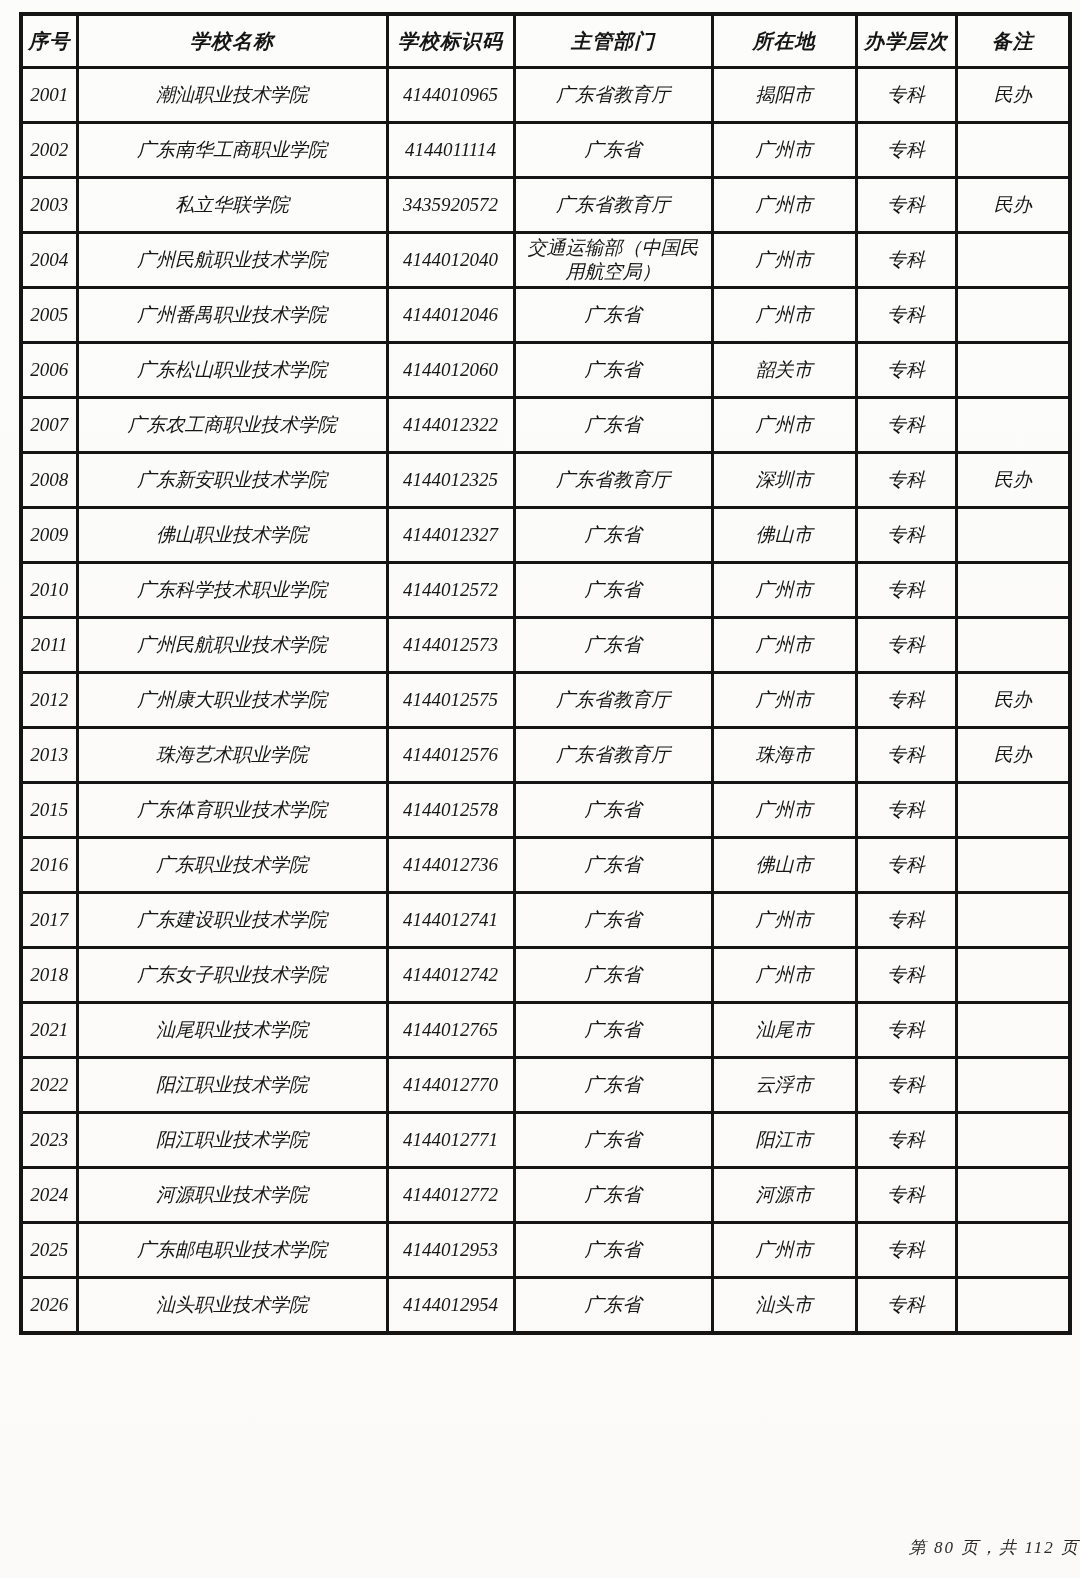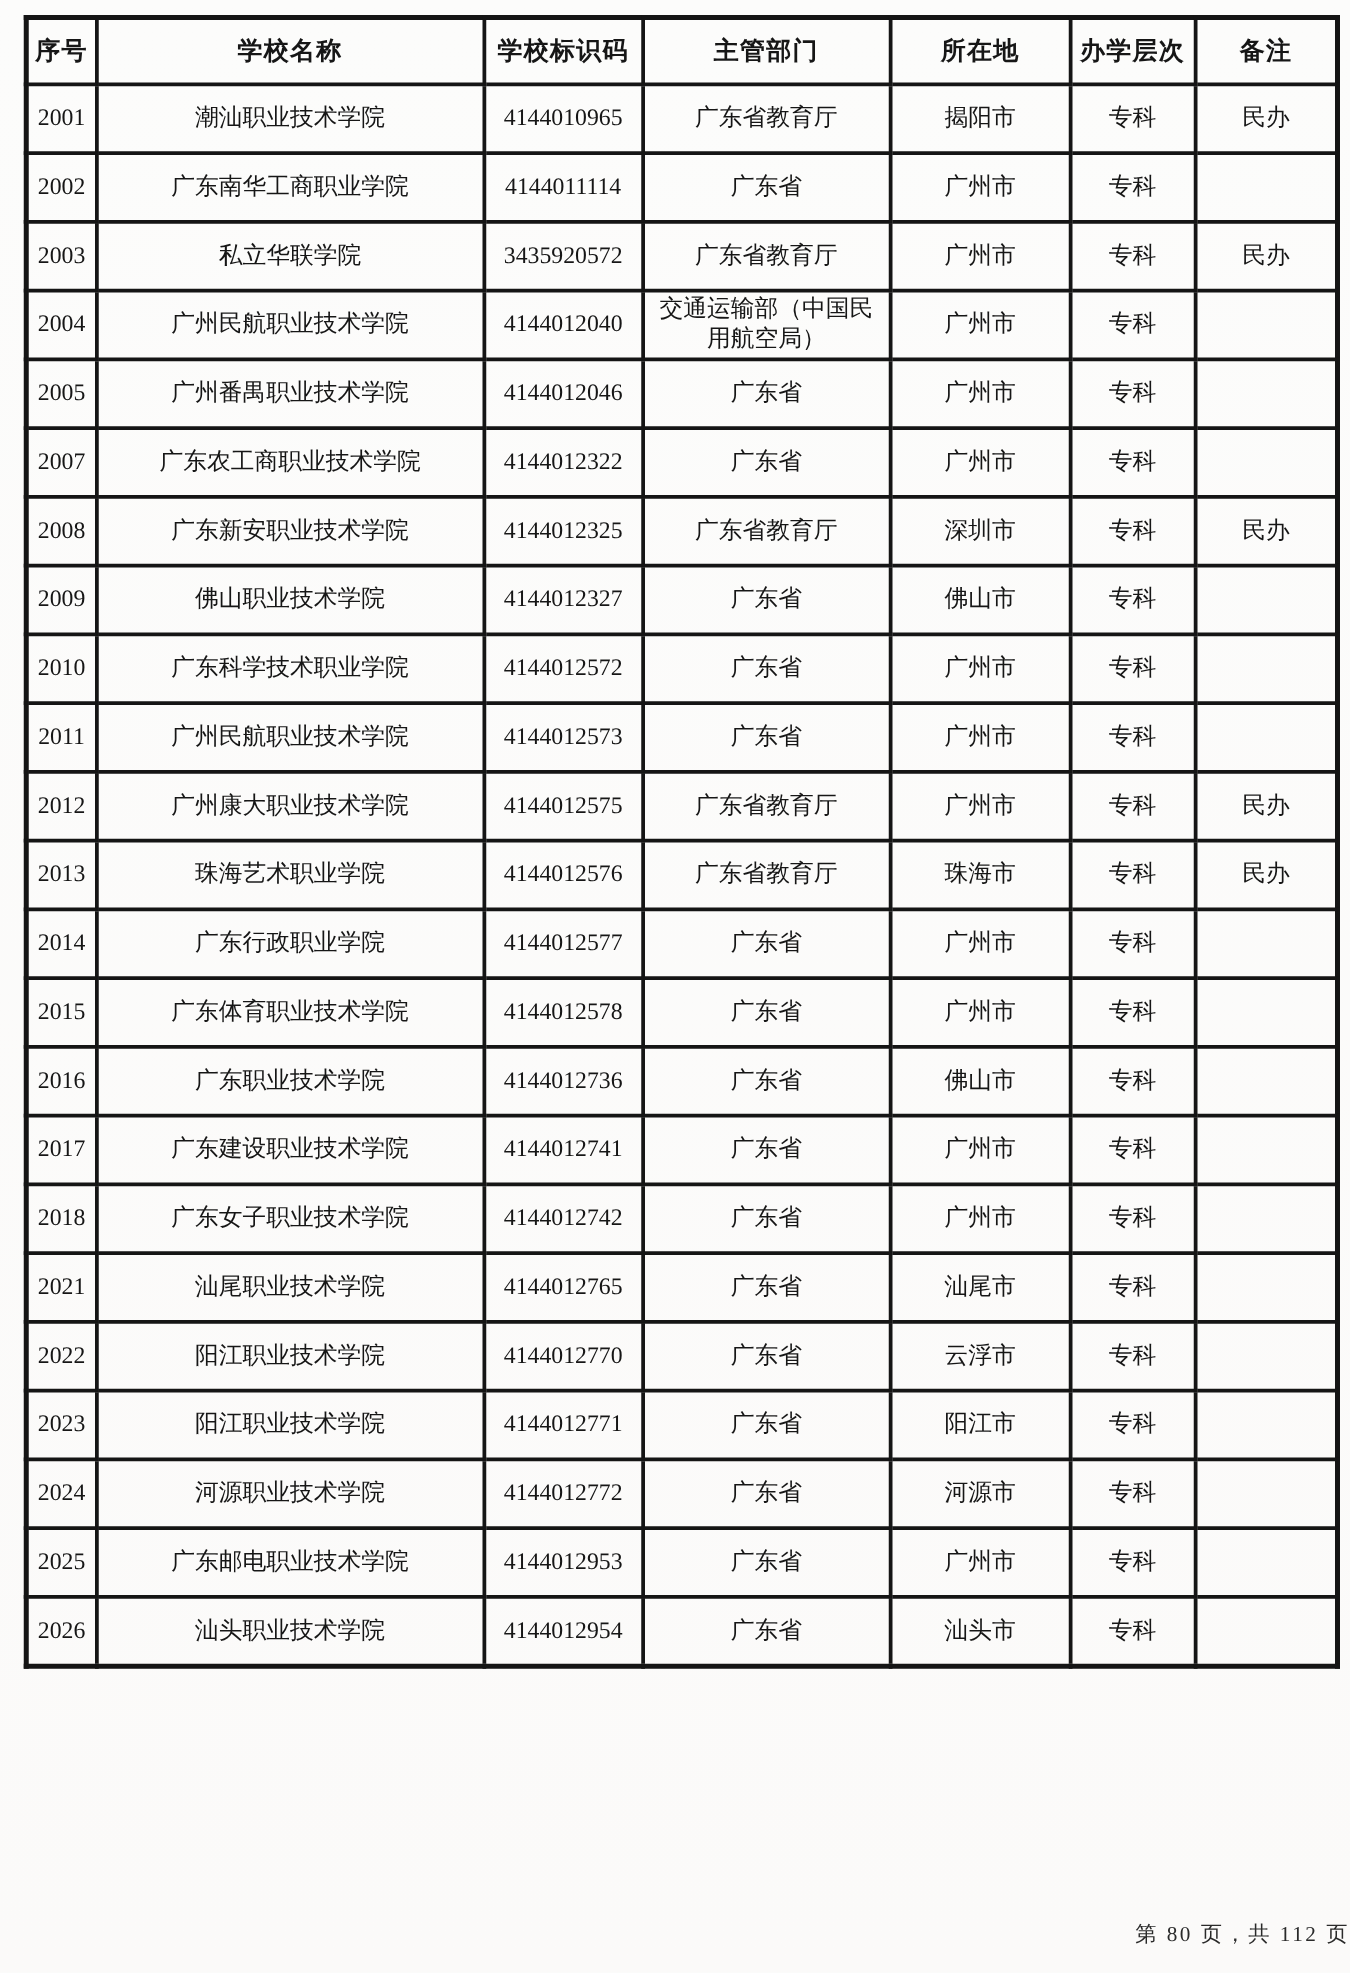--- a/index.html
+++ b/index.html
@@ -9,20 +9,21 @@
   }
   .page {
     position: relative;
     width: 1080px;
     height: 1578px;
     box-sizing: border-box;
     background: linear-gradient(180deg, #fcfcfb 0%, #fbfaf9 100%);
     font-family: "Liberation Serif", "DejaVu Serif", serif;
     color: #161616;
     overflow: hidden;
+    font-style: italic;
   }
   table.schools {
     position: absolute;
     left: 19px;
     top: 12px;
     width: 1049px;
     border-collapse: collapse;
     table-layout: fixed;
     border: 4px solid #151515;
   }
@@ -120,20 +121,29 @@
         <tr>
           <td>2005</td>
           <td>广州番禺职业技术学院</td>
           <td>4144012046</td>
           <td>广东省</td>
           <td>广州市</td>
           <td>专科</td>
           <td></td>
         </tr>
         <tr>
+          <td>2006</td>
+          <td>广东松山职业技术学院</td>
+          <td>4144012060</td>
+          <td>广东省</td>
+          <td>韶关市</td>
+          <td>专科</td>
+          <td></td>
+        </tr>
+        <tr>
           <td>2007</td>
           <td>广东农工商职业技术学院</td>
           <td>4144012322</td>
           <td>广东省</td>
           <td>广州市</td>
           <td>专科</td>
           <td></td>
         </tr>
         <tr>
           <td>2008</td>
@@ -183,29 +193,20 @@
         <tr>
           <td>2013</td>
           <td>珠海艺术职业学院</td>
           <td>4144012576</td>
           <td>广东省教育厅</td>
           <td>珠海市</td>
           <td>专科</td>
           <td>民办</td>
         </tr>
         <tr>
-          <td>2014</td>
-          <td>广东行政职业学院</td>
-          <td>4144012577</td>
-          <td>广东省</td>
-          <td>广州市</td>
-          <td>专科</td>
-          <td></td>
-        </tr>
-        <tr>
           <td>2015</td>
           <td>广东体育职业技术学院</td>
           <td>4144012578</td>
           <td>广东省</td>
           <td>广州市</td>
           <td>专科</td>
           <td></td>
         </tr>
         <tr>
           <td>2016</td>

